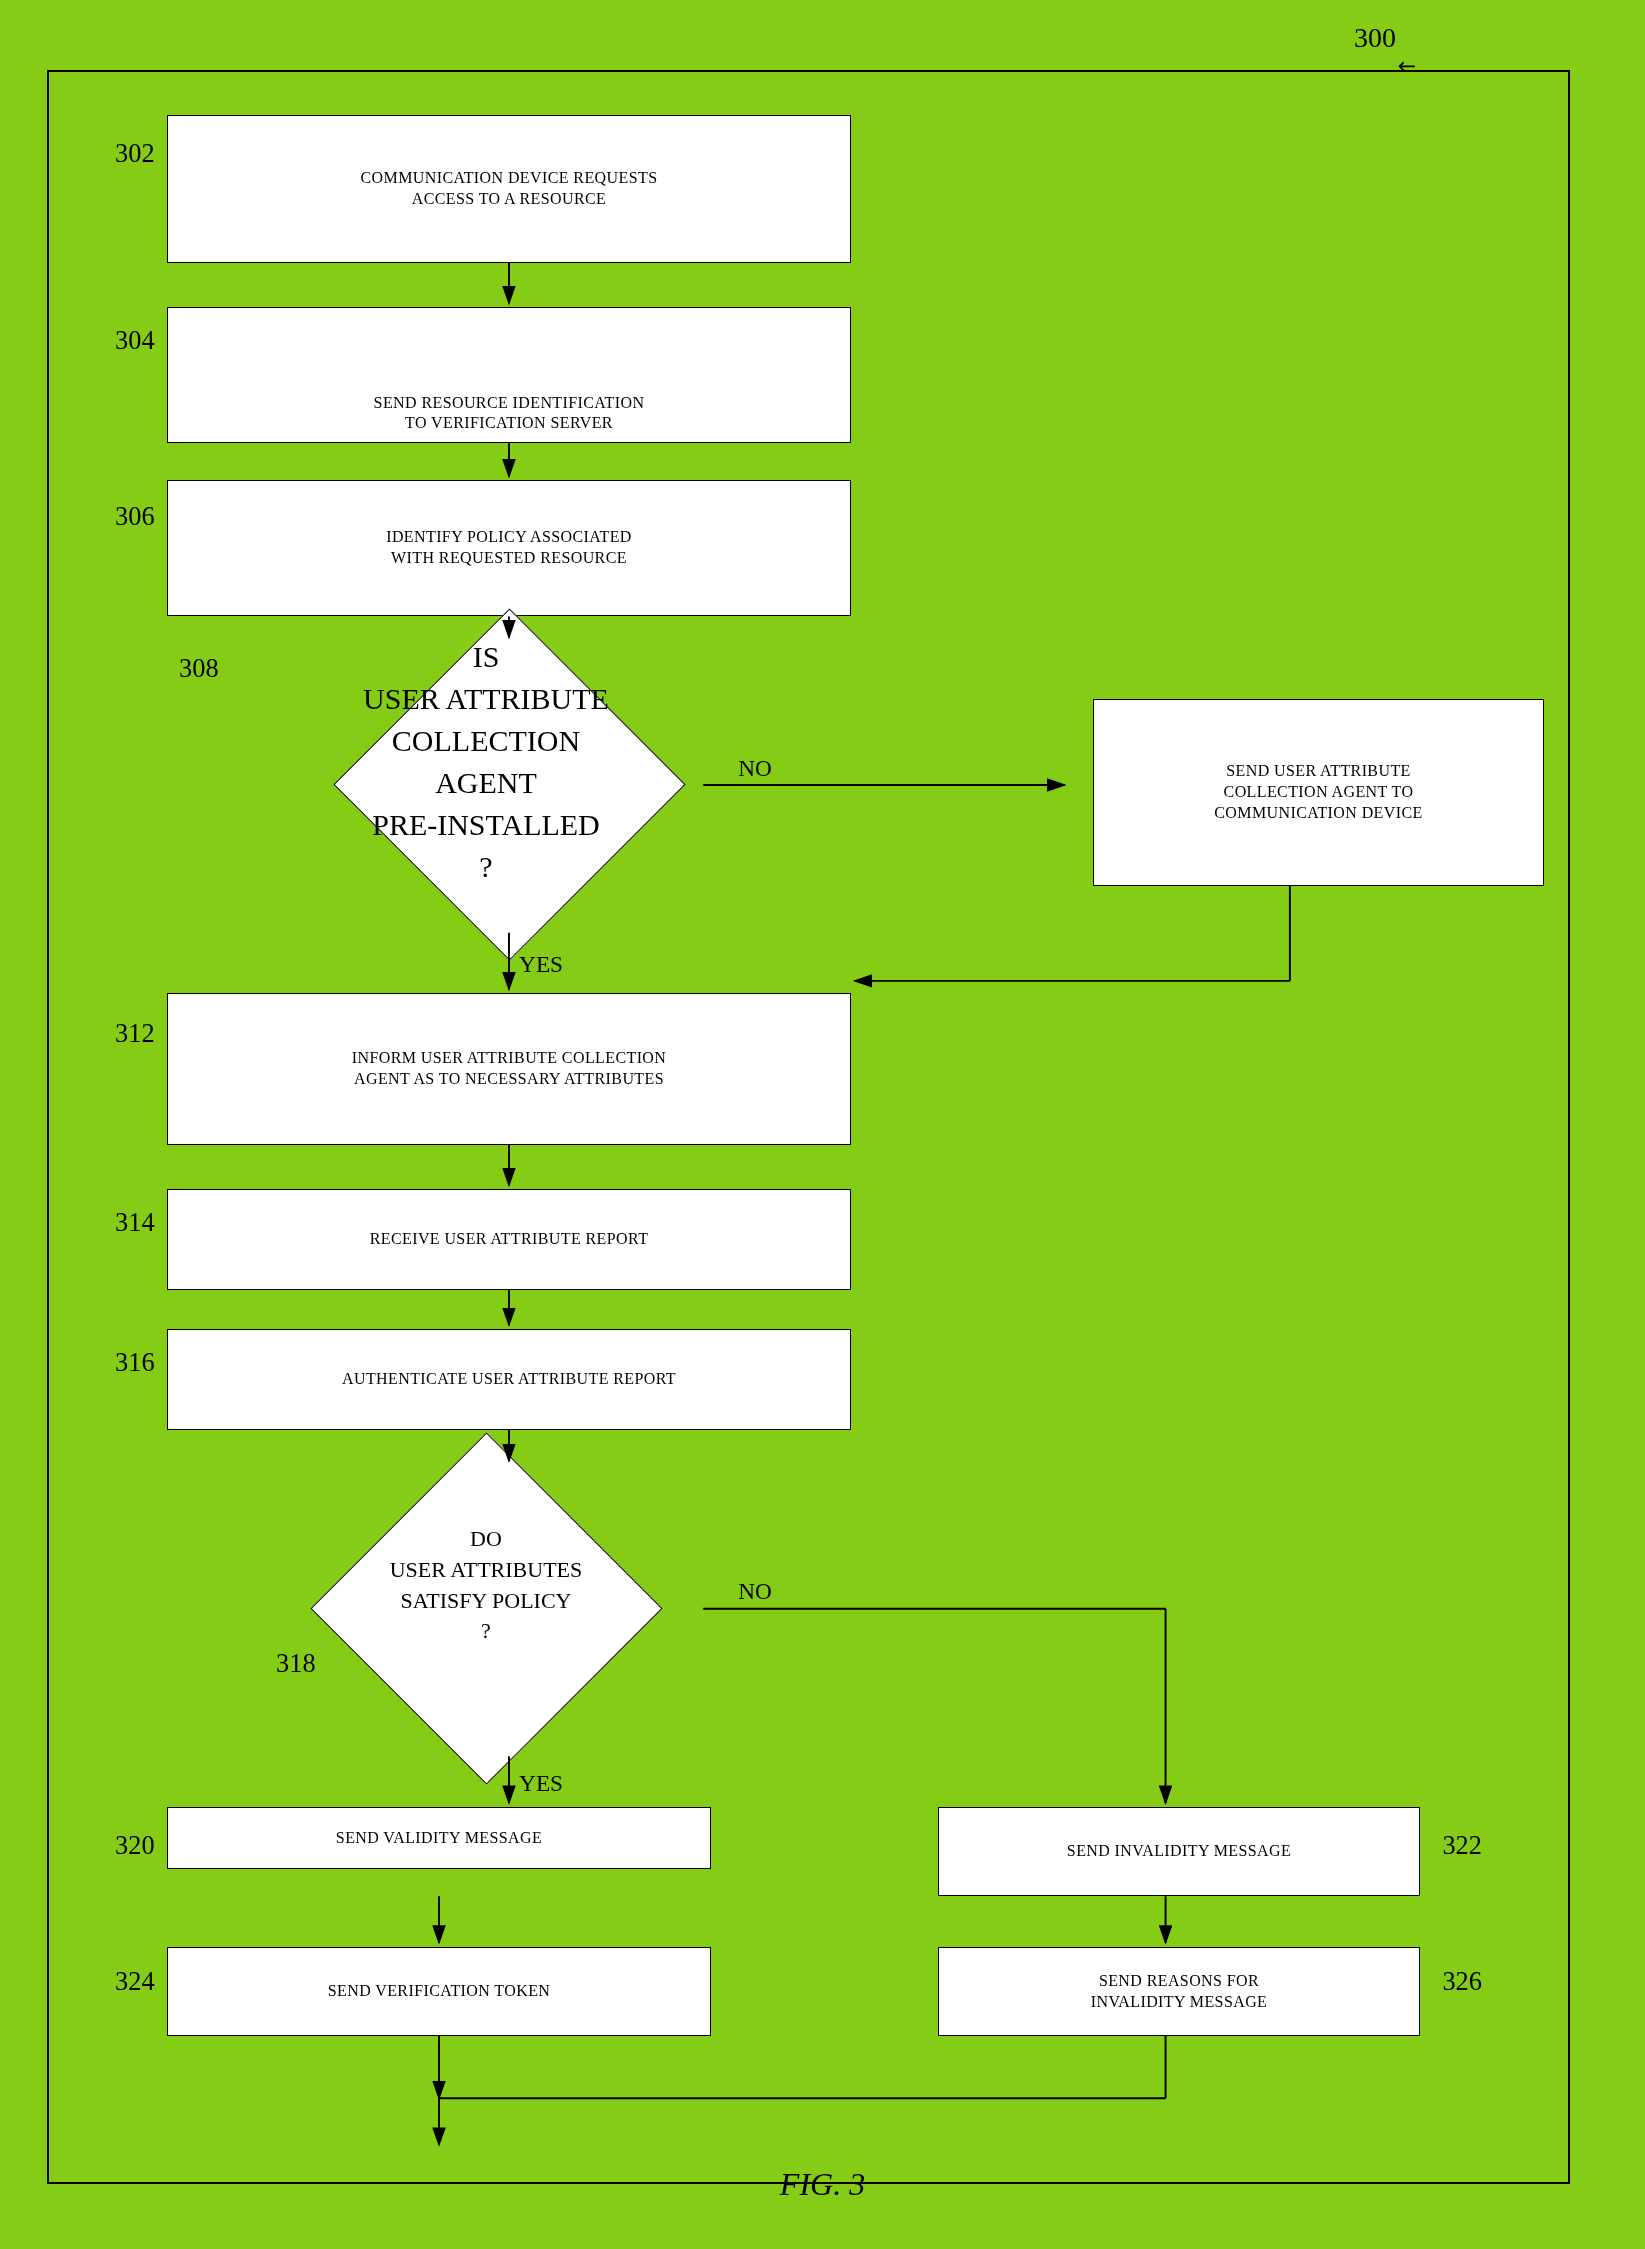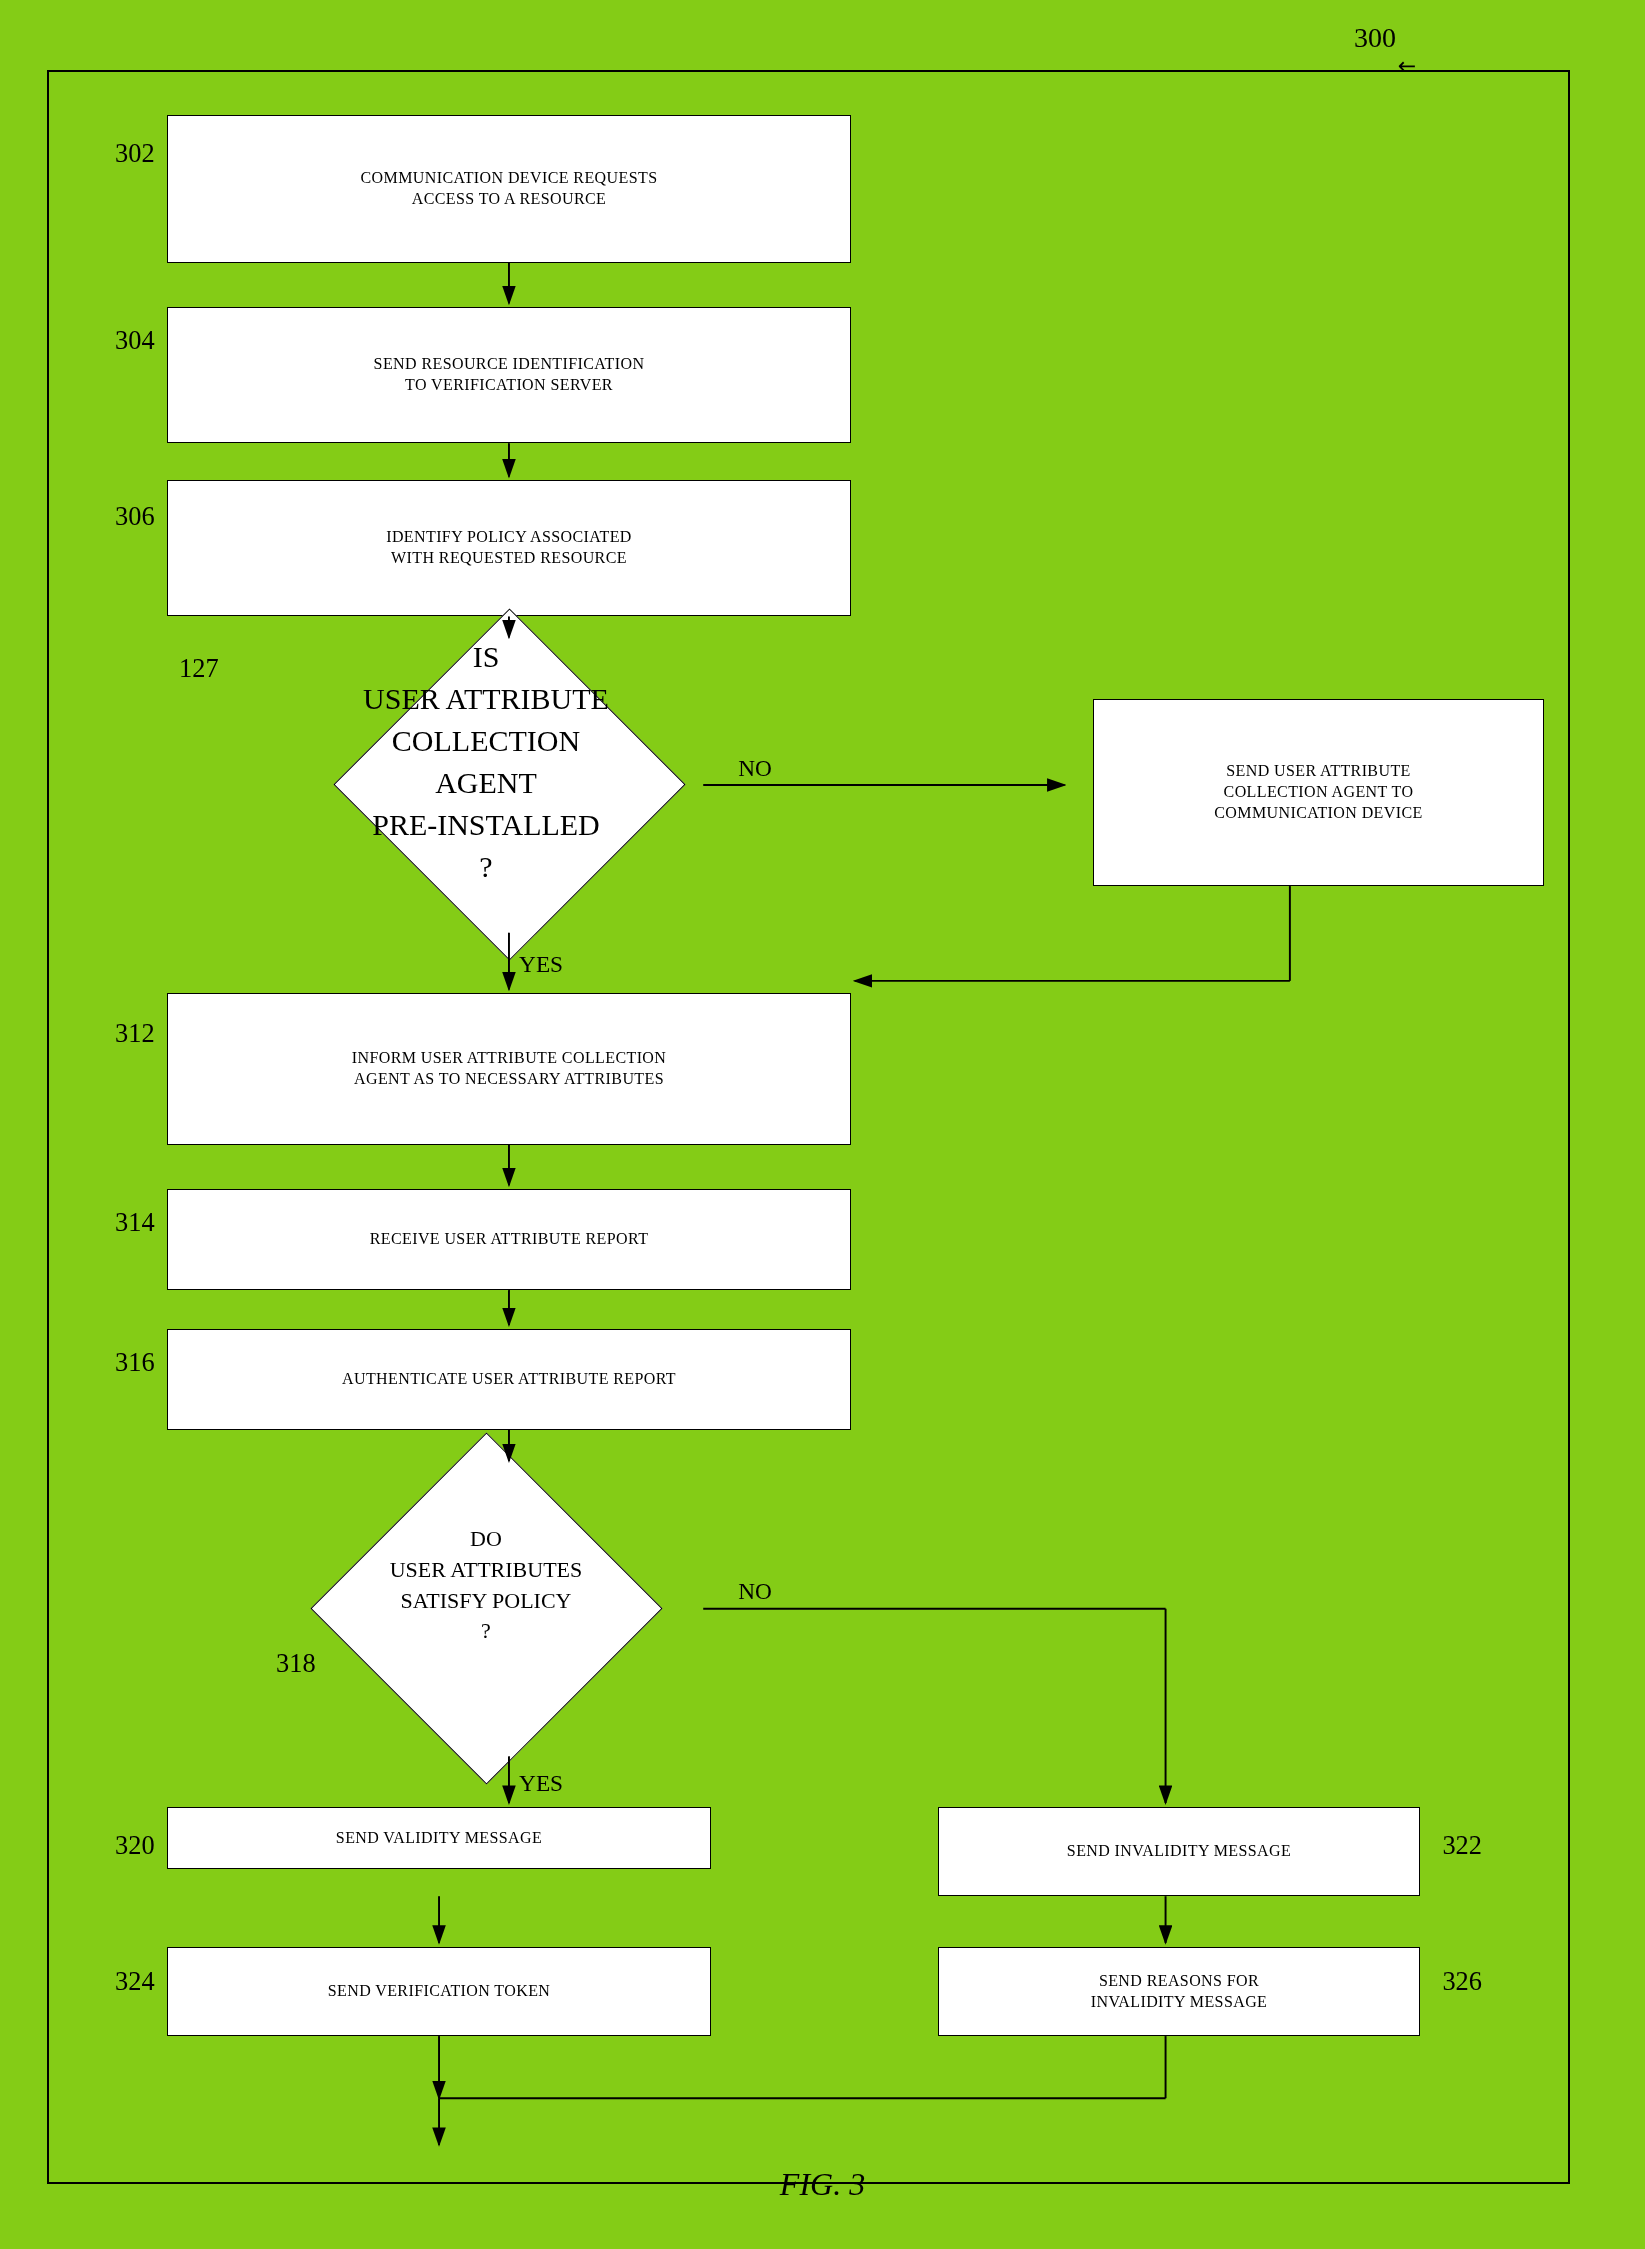--- a/index.html
+++ b/index.html
@@ -125,30 +125,30 @@
 
   <div class="outer-box"></div>
 
   <div class="step-label" style="top: 138px; left: 115px;">302</div>
   <div style="position:absolute; top:1.6px; left:0; width:0; height:0; border-left: 14px solid transparent; border-right:0; border-bottom:0;"></div>
   <div class="process-box" style="top: 115px; left: 167px; width: 684px; height: 148px;">
     <span>COMMUNICATION DEVICE REQUESTS<br>ACCESS TO A RESOURCE</span>
   </div>
 
   <div class="step-label" style="top: 325px; left: 115px;">304</div>
-  <div class="process-box" style="top: 307px; left: 167px; width: 684px; height: 136px;">
+  <div class="process-box" style="top: 307px; left: 167px; width: 684px; height: 136px; align-items: flex-end;">
     <span>SEND RESOURCE IDENTIFICATION<br>TO VERIFICATION SERVER</span>
   </div>
 
   <div class="step-label" style="top: 501px; left: 115px;">306</div>
   <div class="process-box" style="top: 480px; left: 167px; width: 684px; height: 136px;">
     <span>IDENTIFY POLICY ASSOCIATED<br>WITH REQUESTED RESOURCE</span>
   </div>
 
-  <div class="step-label" style="top: 653px; left: 179px;">127</div>
+  <div class="step-label" style="top: 653px; left: 179px;">308</div>
   <div class="diamond-container" style="position:absolute; top: 637px; left: 167px; width: 684px; height: 295px;">
     <div style="position:relative; width:295px; height:295px; display:flex; align-items:center; justify-content:center;">
       <div class="diamond"></div>
       <div class="diamond-text" style="position:absolute;">
         <div style="text-align:center; font-size:30px; line-height:1.4;">IS<br>USER ATTRIBUTE<br>COLLECTION AGENT<br>PRE-INSTALLED<br>?</div>
       </div>
     </div>
   </div>
 
   <div class="step-label" style="top: 723px; right: 167px;">310</div>

